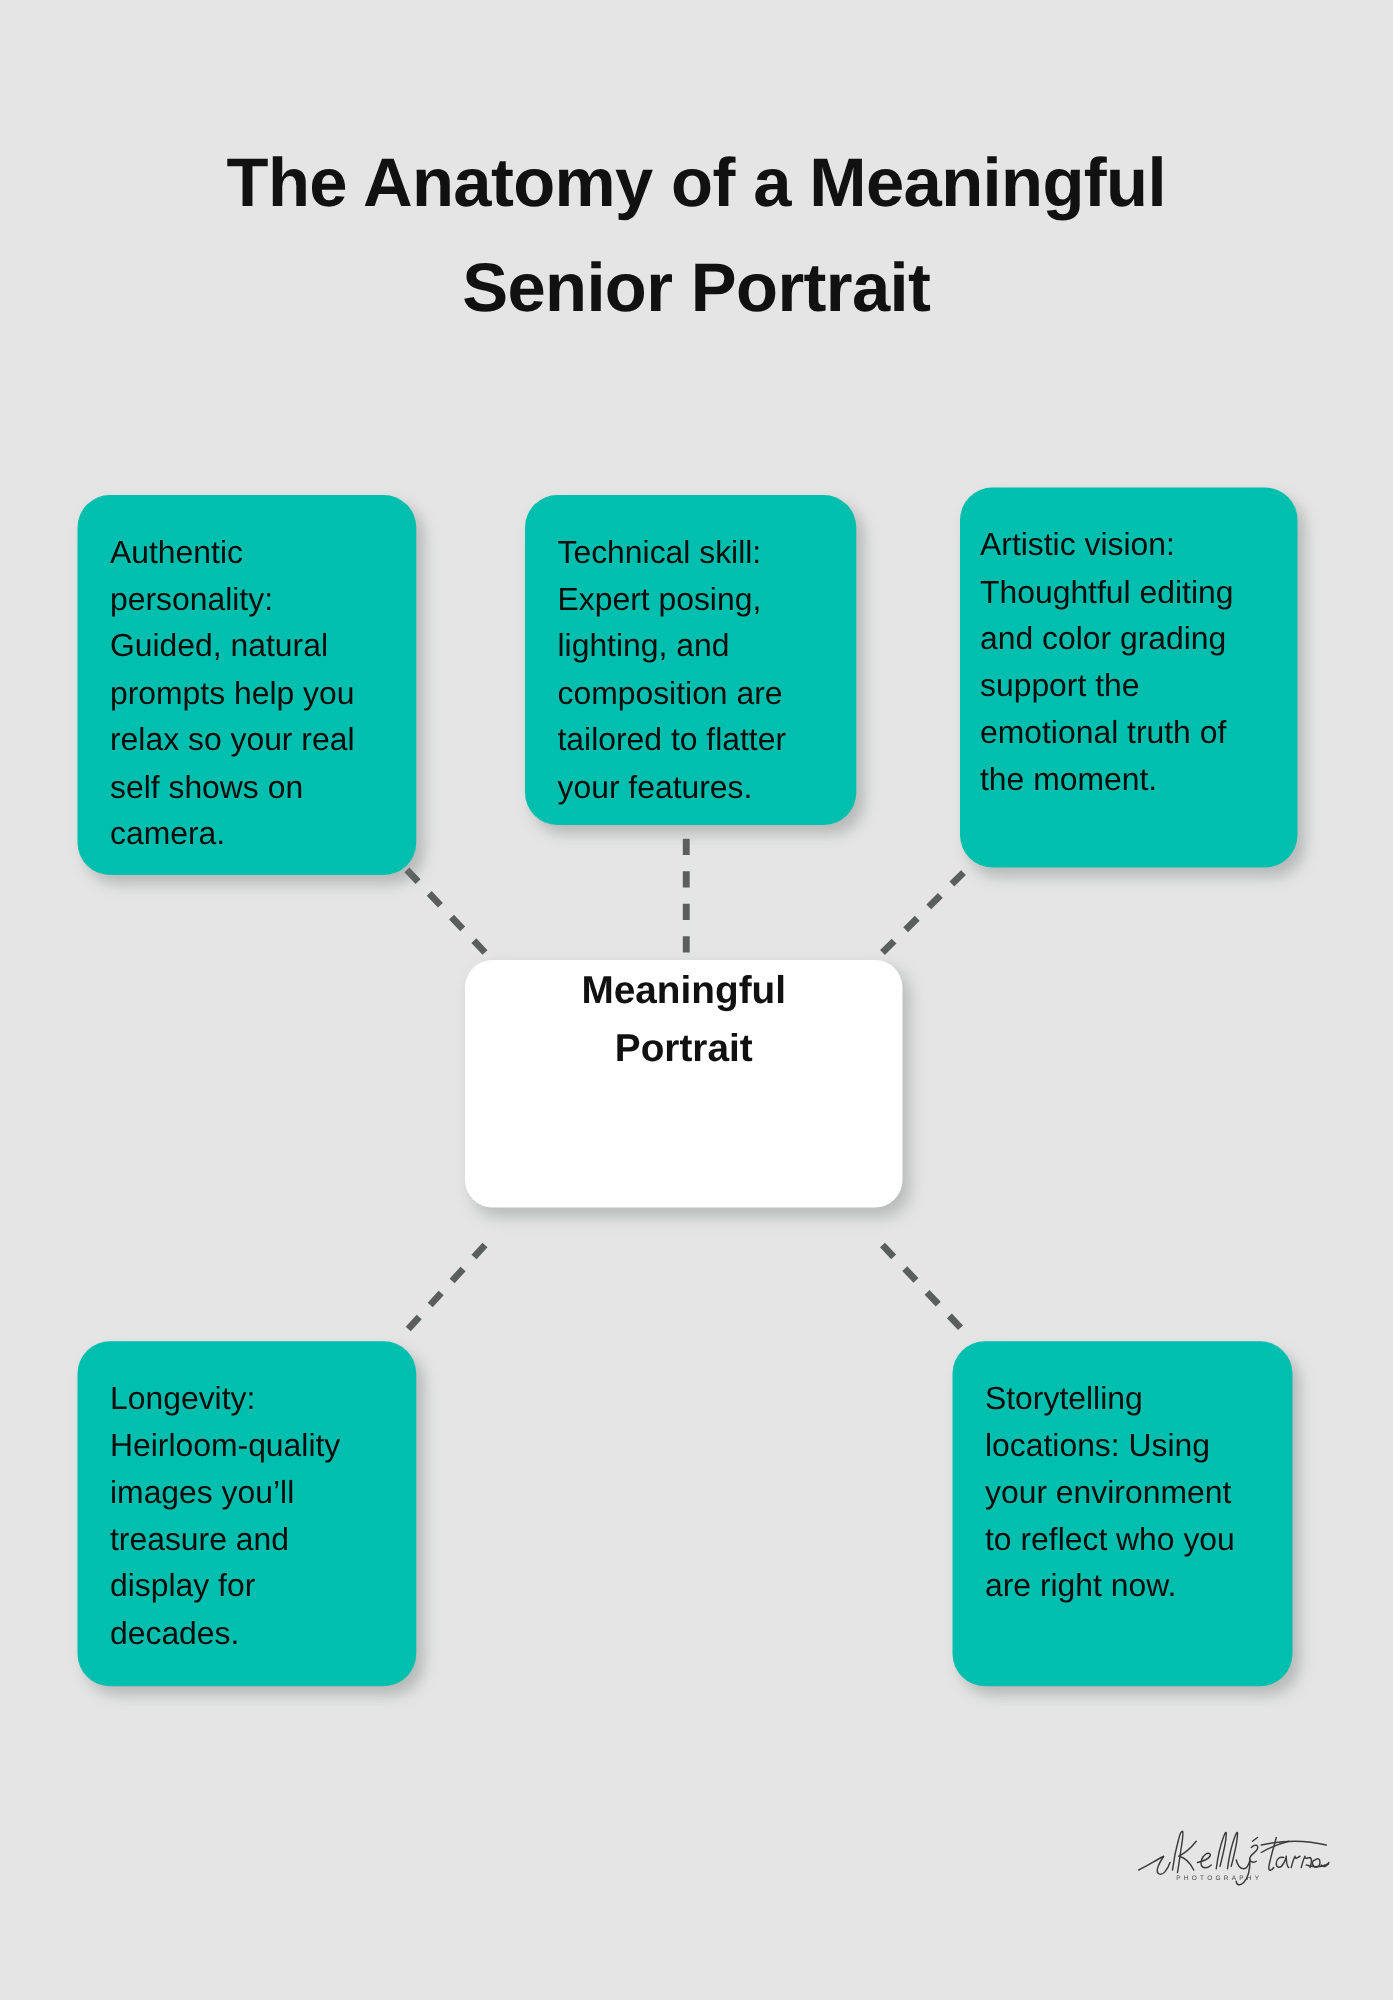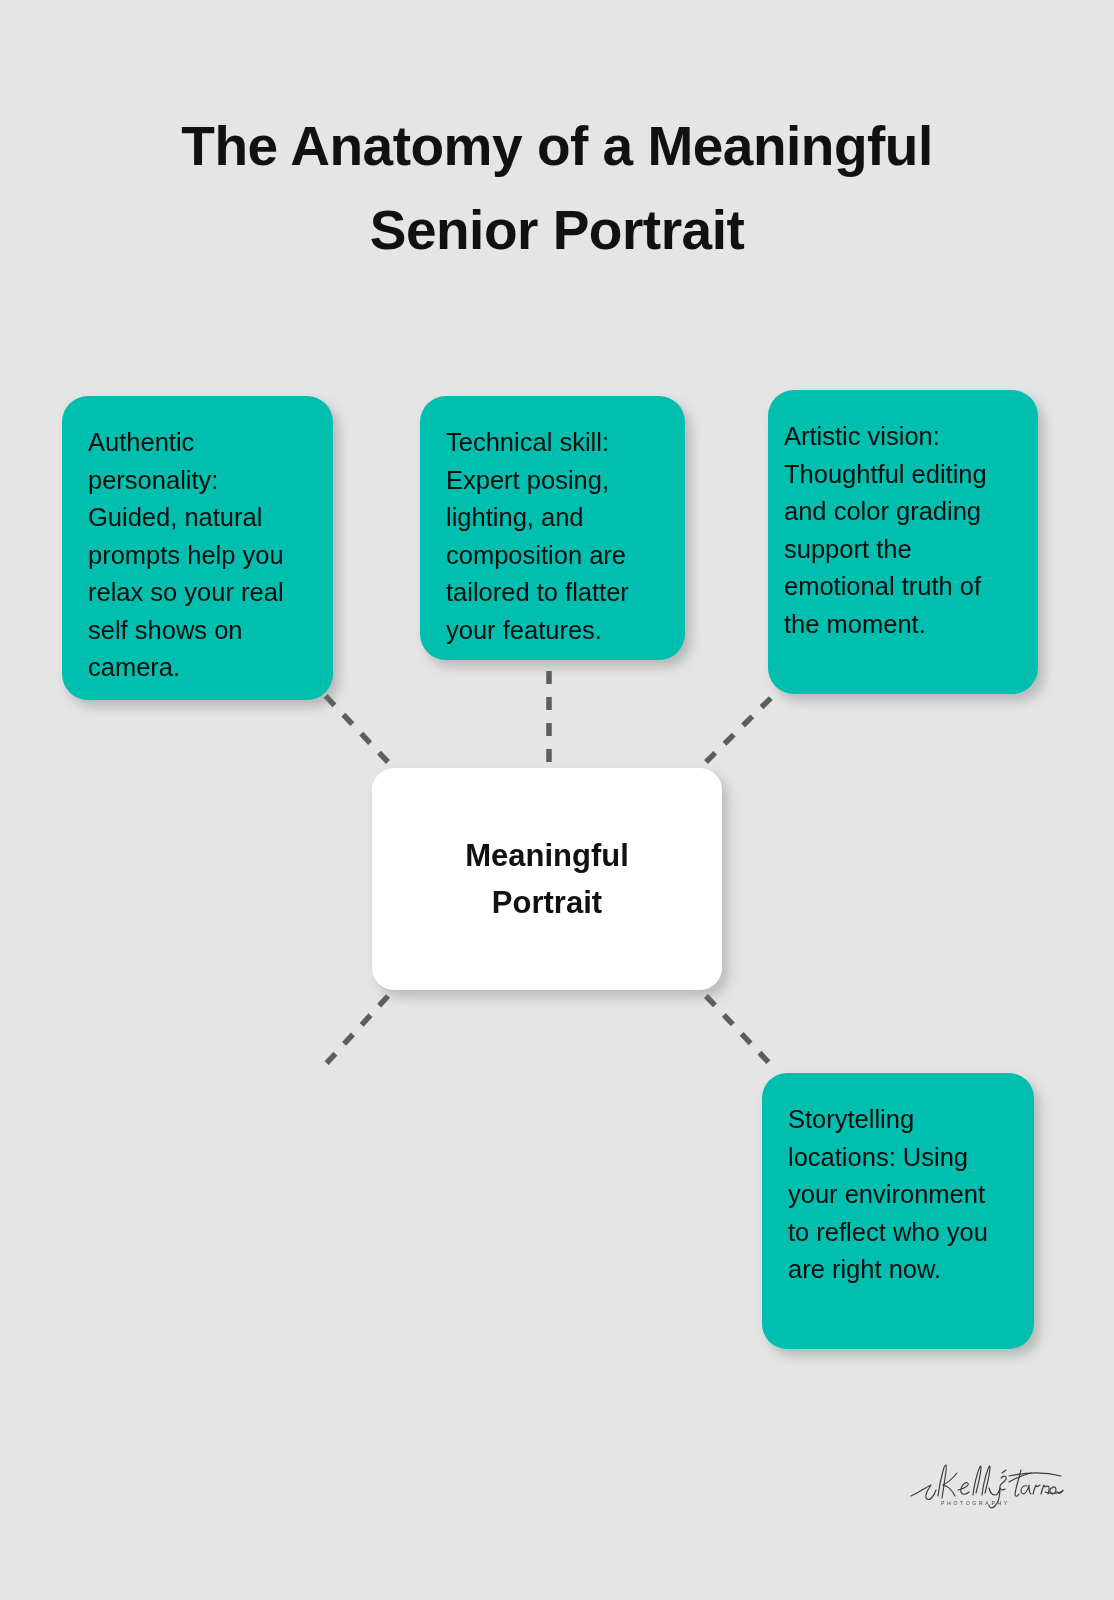--- a/index.html
+++ b/index.html
@@ -66,34 +66,34 @@
   .node-text {
     display: block;
     word-wrap: break-word;
   }
 
   
   #node-top-left    { left: 62px;  top: 396px;  width: 271px; height: 304px; }
   #node-top-center  { left: 420px; top: 396px;  width: 265px; height: 264px; }
   #node-top-right   { left: 768px; top: 390px;  width: 270px; height: 304px; padding-left: 16px; }
   #node-bottom-left { left: 62px;  top: 1073px; width: 271px; height: 276px; }
-  #node-bottom-right{ left: 762px; top: 1073px; width: 272px; height: 276px; border-radius: 25px; }
+  #node-bottom-right{ left: 762px; top: 1073px; width: 272px; height: 276px; }
 
   
   #center-node {
     position: absolute;
     left: 372px;
     top: 768px;
     width: 350px;
-    height: 222px;
+    height: 198px;
     background: #ffffff;
     border-radius: 22px;
     box-shadow: 6px 7px 12px rgba(120,126,124,0.40);
     display: flex;
-    align-items: center;
+    align-items: flex-start;
     justify-content: center;
     box-sizing: border-box;
     padding: 0 24px;
   }
   #center-node .center-text {
     font-family: "Liberation Sans", sans-serif;
     font-weight: 700;
     font-size: 31px;
     line-height: 47px;
     color: #111111;
@@ -149,20 +149,23 @@
   </div>
 
   <div class="node" id="node-top-left">
     <span class="node-text">Authentic personality: Guided, natural prompts help you relax so your real self shows on camera.</span>
   </div>
 
   <div class="node" id="node-top-right">
     <span class="node-text">Artistic vision: Thoughtful editing and color grading support the emotional truth of the moment.</span>
   </div>
 
+  <div class="node" id="node-bottom-left">
+    <span class="node-text">Longevity: Heirloom-quality images you’ll treasure and display for decades.</span>
+  </div>
 
   <div class="node" id="node-bottom-right">
     <span class="node-text">Storytelling locations: Using your environment to reflect who you are right now.</span>
   </div>
 
   <div id="center-node">
     <span class="center-text">Meaningful
 Portrait</span>
   </div>
 

